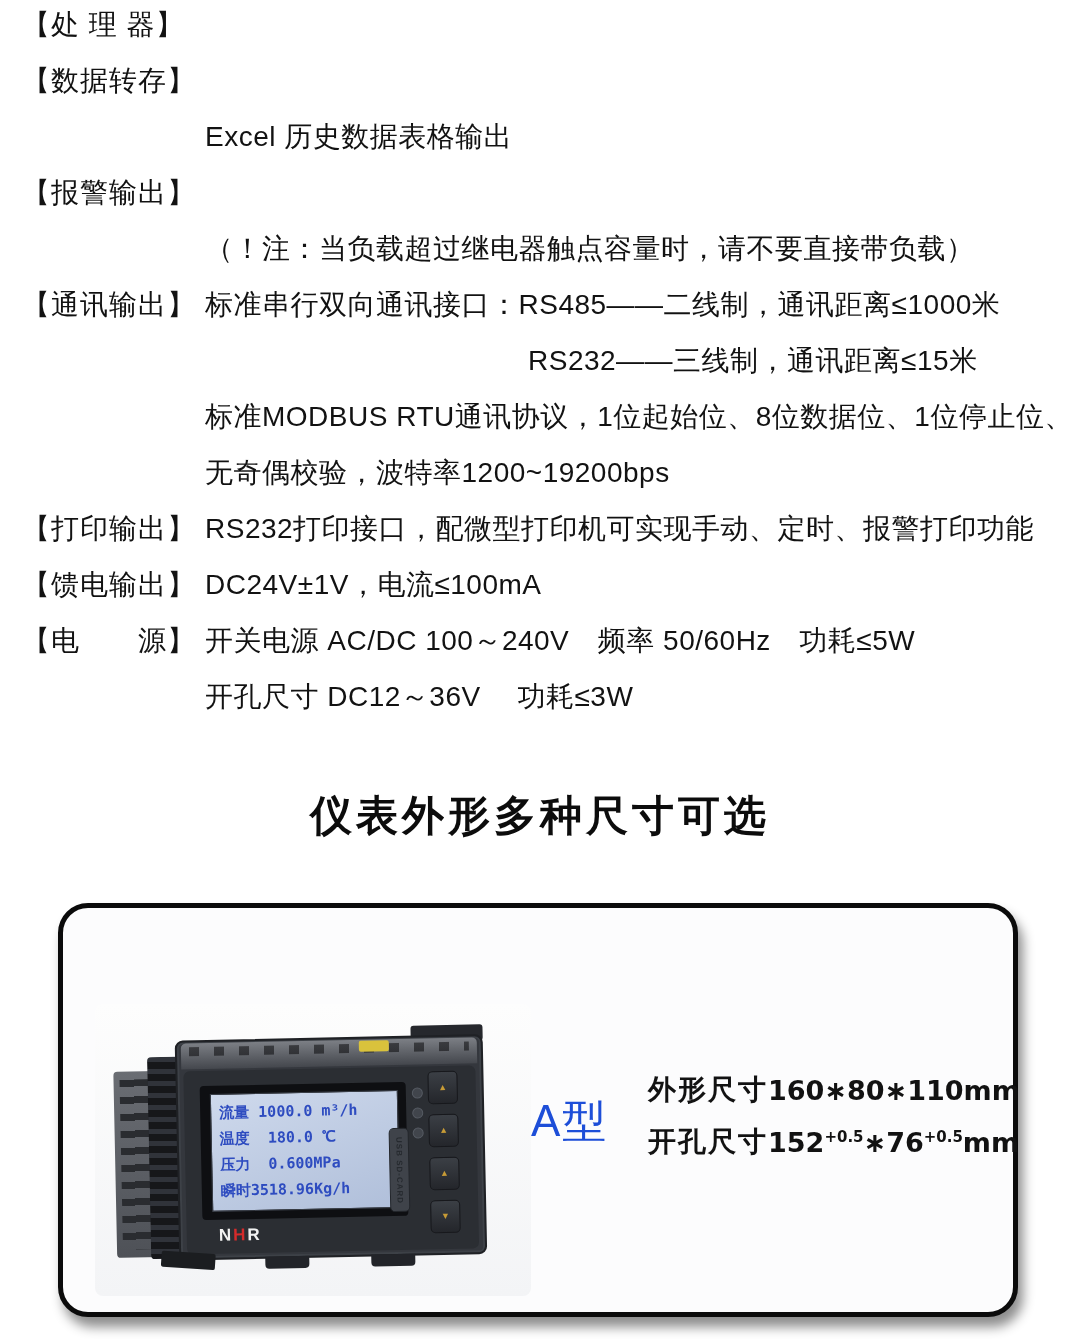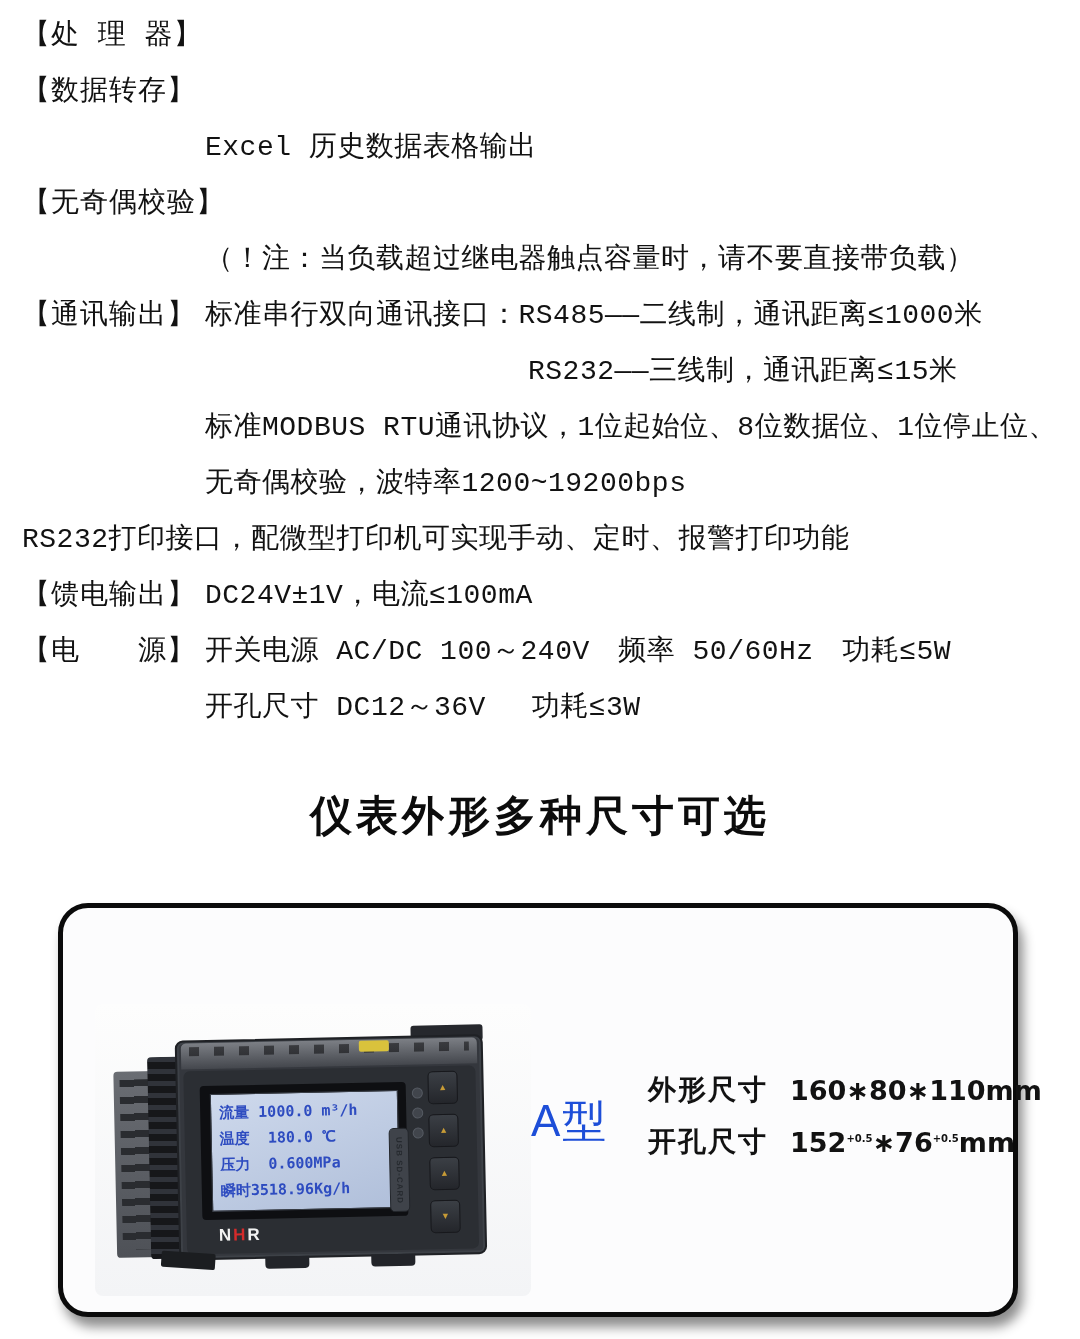--- a/index.html
+++ b/index.html
@@ -8,21 +8,21 @@
     width:1080px; height:1339px;
     background:#ffffff;
     font-family:"Liberation Sans","DejaVu Sans",sans-serif;
     color:#121212;
     overflow:hidden;
     position:relative;
   }
 
   
   .specs { padding:6px 0 0 22px; }
-  .spec-row { display:flex; align-items:center; height:56px; white-space:pre;font-family:Liberation Mono, monospace; }
+  .spec-row { display:flex; align-items:flex-start; height:56px; white-space:pre; }
   .spec-label {
     flex:0 0 183px; width:183px;
     font-size:28px; font-weight:500; letter-spacing:1px;
   }
   .spec-text { font-size:28px; font-weight:500; letter-spacing:.5px; white-space:pre; }
 
   
   .section-title {
     margin:54px 0 0 0;
     text-align:center;
@@ -111,42 +111,42 @@
   .d-foot.f1 { left:150px; } .d-foot.f2 { left:256px; }
   .d-bfoot { left:46px; top:222px; width:54px; height:16px; background:#1b1d20; border-radius:2px; transform:rotate(5deg); }
 
   
   .model {
     position:absolute; left:468px; top:184px; width:140px;
     font-size:44px; font-weight:500; letter-spacing:2px; color:#1d4ed8;
   }
   .dims { position:absolute; left:585px; top:156px; }
   .dim-row { display:flex; align-items:center; height:52px; }
-  .dim-label { font-size:28px; font-weight:700; letter-spacing:2px; margin-right:22px; white-space:nowrap; }
+  .dim-label { font-size:28px; font-weight:700; letter-spacing:2px; white-space:nowrap; }
   .dim-value {
     font-size:27px; font-weight:700; white-space:nowrap;
     font-family:"DejaVu Sans","Liberation Sans",sans-serif;
     text-align:right;
   }
-  .dim-value sup { font-size:10px; vertical-align:super; line-height:0; }
+  .dim-value sup { font-size:15px; vertical-align:super; line-height:0; }
 </style>
 </head>
 <body>
 
 <div class="specs">
     <div class="spec-row"><span class="spec-label">【处 理 器】</span></div>
     <div class="spec-row"><span class="spec-label">【数据转存】</span></div>
     <div class="spec-row"><span class="spec-label"></span><span class="spec-text">Excel 历史数据表格输出</span></div>
-    <div class="spec-row"><span class="spec-label">【无奇偶校验】</span></div>
+    <div class="spec-row"><span class="spec-label">【报警输出】</span></div>
     <div class="spec-row"><span class="spec-label"></span><span class="spec-text">（！注：当负载超过继电器触点容量时，请不要直接带负载）</span></div>
     <div class="spec-row"><span class="spec-label">【通讯输出】</span><span class="spec-text">标准串行双向通讯接口：RS485——二线制，通讯距离≤1000米</span></div>
     <div class="spec-row"><span class="spec-label"></span><span class="spec-text" style="margin-left: 323px;">RS232——三线制，通讯距离≤15米</span></div>
     <div class="spec-row"><span class="spec-label"></span><span class="spec-text">标准MODBUS RTU通讯协议，1位起始位、8位数据位、1位停止位、</span></div>
     <div class="spec-row"><span class="spec-label"></span><span class="spec-text">无奇偶校验，波特率1200~19200bps</span></div>
-    <div class="spec-row"><span class="spec-text">RS232打印接口，配微型打印机可实现手动、定时、报警打印功能</span></div>
+    <div class="spec-row"><span class="spec-label">【打印输出】</span><span class="spec-text">RS232打印接口，配微型打印机可实现手动、定时、报警打印功能</span></div>
     <div class="spec-row"><span class="spec-label">【馈电输出】</span><span class="spec-text">DC24V±1V，电流≤100mA</span></div>
     <div class="spec-row"><span class="spec-label">【电　　源】</span><span class="spec-text">开关电源 AC/DC 100～240V　频率 50/60Hz　功耗≤5W</span></div>
     <div class="spec-row"><span class="spec-label"></span><span class="spec-text">开孔尺寸 DC12～36V　 功耗≤3W</span></div>
   </div>
 
 <div class="section-title">仪表外形多种尺寸可选</div>
 
 <div class="panel">
   <div class="photo-bg"></div>
 

